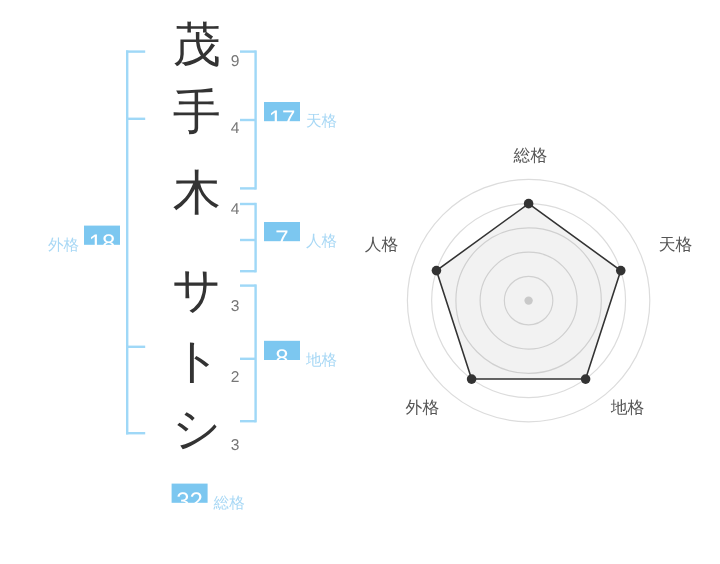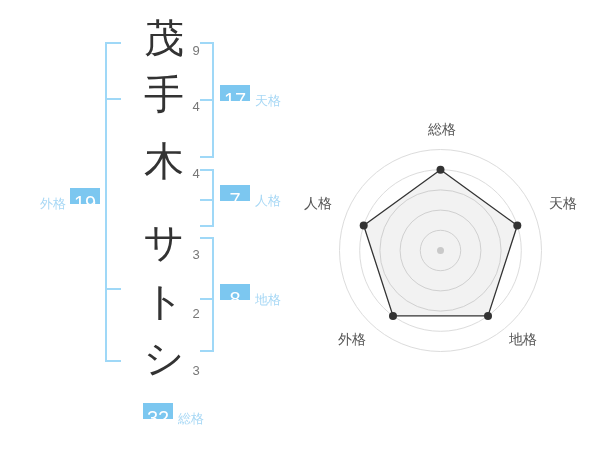--- a/index.html
+++ b/index.html
@@ -65,21 +65,21 @@
   <div class="badge" style="left:220px;top:85px;">17</div>
   <div class="badge-label" style="left:255px;top:94px;">天格</div>
 
   <div class="badge" style="left:220px;top:185px;">7</div>
   <div class="badge-label" style="left:255px;top:194px;">人格</div>
 
   <div class="badge" style="left:220px;top:284px;">8</div>
   <div class="badge-label" style="left:255px;top:293px;">地格</div>
 
   <div class="badge-label" style="left:40px;top:197px;">外格</div>
-  <div class="badge" style="left:70px;top:188px;">19</div>
+  <div class="badge" style="left:70px;top:188px;">18</div>
 
   <div class="badge" style="left:143px;top:403px;">32</div>
   <div class="badge-label" style="left:178px;top:412px;">総格</div>
 
   <div id="name-col">
       <div class="kanji" style="top: 18px;">茂</div>
       <div class="strokenum" style="top: 44px;">9</div>
       <div class="kanji" style="top: 74px;">手</div>
       <div class="strokenum" style="top: 100px;">4</div>
       <div class="kanji" style="top: 141px;">木</div>

